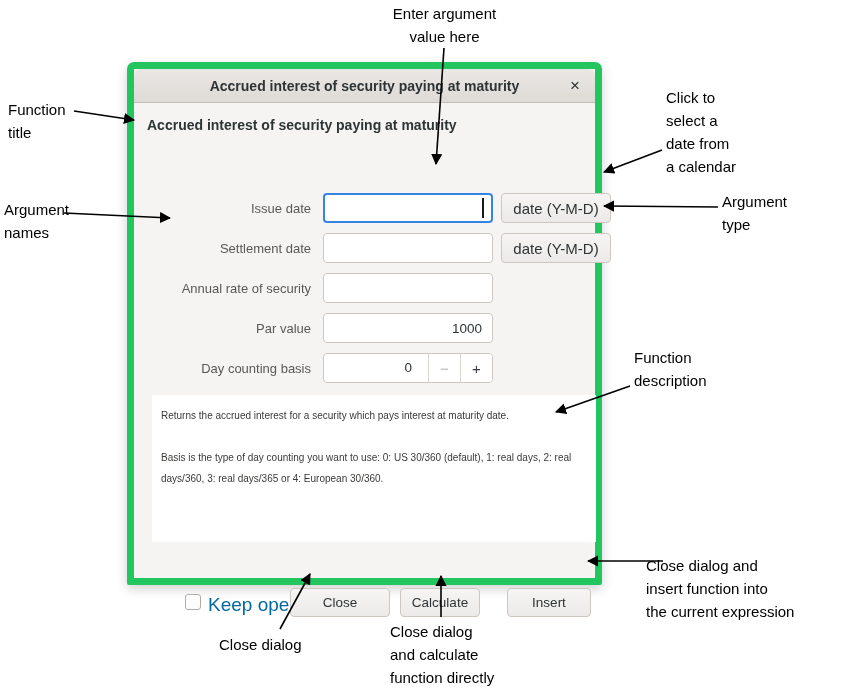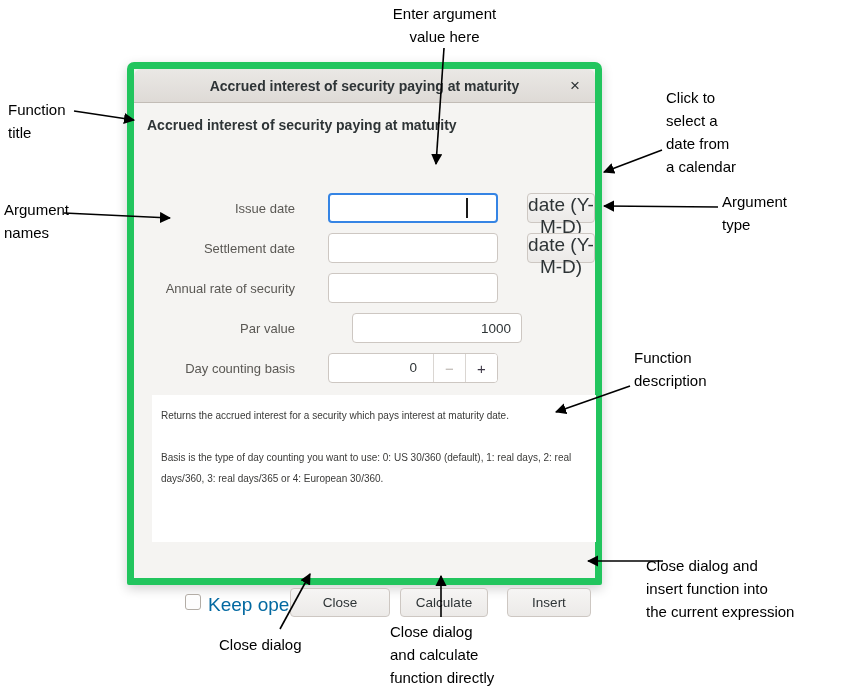--- a/index.html
+++ b/index.html
@@ -13,29 +13,29 @@
   .headerbar { position:relative; height:34px; background:linear-gradient(to bottom,#eae8e5,#dedad6);
                border-bottom:1px solid #c2bcb6; border-radius:7px 7px 0 0;
                display:flex; align-items:center; justify-content:center; }
   .headerbar .title { font-size:14px; font-weight:bold; color:#2e3436; }
   .close-btn { position:absolute; right:8px; top:5px; width:24px; height:24px; border:none;
                background:transparent; font-size:17px; color:#2e3436; cursor:pointer; line-height:24px; }
 
   .dlg-body { position:relative; width:100%; height:489px; }
   .heading { position:absolute; left:13px; top:14px; font-size:14px; font-weight:bold; color:#2e3436; }
 
-  .row { position:absolute; left:0; width:100%; height:30px; display:flex; align-items:center; padding-left:13px;gap:21px; }
+  .row { position:absolute; left:16px; width:100%; height:30px; display:flex; align-items:center; padding-left:13px; }
   .row-0 { top:90px; } .row-1 { top:130px; } .row-2 { top:170px; } .row-3 { top:210px; } .row-4 { top:250px; }
   .flabel { flex:0 0 148px; text-align:right; font-size:13px; color:#5a5854; margin-right:12px; white-space:nowrap; }
   .entry { width:170px; height:30px; background:#fff; border:1px solid #cdc7c2; border-radius:4px;
            padding:0 8px; font-size:13.5px; color:#2e3436; font-family:"Liberation Sans", sans-serif; outline:none; }
   .entry.focused { border:2px solid #3584e4; }
-  .entry.num { text-align:right; padding-right:10px;margin-left:24px; }
+  .entry.num { text-align:right; padding-right:10px; }
   .caret { position:absolute; left:332px; top:5px; width:1.5px; height:20px; background:#1a1a1a; }
-  .datebtn { margin-left:8px; width:117px; height:30px; font-size:19px; color:#2e3436;
+  .datebtn { margin-left:8px; width:117px; height:30px; font-size:15px; color:#2e3436;
              background:linear-gradient(to bottom,#f6f5f4,#eceae8); border:1px solid #cdc7c2;
              border-radius:4px; cursor:pointer; font-family:"Liberation Sans", sans-serif; }
 
   .spin { width:170px; height:30px; background:#fff; border:1px solid #cdc7c2; border-radius:4px;
           display:flex; align-items:stretch; overflow:hidden; }
   .spin-value { flex:0 0 104px; text-align:right; padding:6px 16px 0 0; font-size:13.5px; color:#2e3436; }
   .spin-btn { flex:0 0 32px; border:none; border-left:1px solid #dad6d2; background:#fff;
               font-size:15px; cursor:pointer; font-family:"Liberation Sans", sans-serif; }
   .spin-minus { color:#b8b2ac; }
   .spin-plus { color:#3d3846; }
@@ -45,21 +45,21 @@
   .desc p + p { margin-top:21px; }
 
   .footer { position:absolute; left:0; top:485px; width:100%; height:29px; }
   .checkbox { position:absolute; left:51px; top:6px; width:16px; height:16px; background:#fdfdfd;
               border:1px solid #b3ada6; border-radius:3px; cursor:pointer; }
   .keep-label { position:absolute; left:74px; top:6px; font-size:19px; color:#0369a1; }
   .fbtn { position:absolute; height:29px; font-size:13.5px; color:#2e3436;
           background:linear-gradient(to bottom,#f6f5f4,#eceae8); border:1px solid #cdc7c2;
           border-radius:4px; cursor:pointer; font-family:"Liberation Sans", sans-serif; }
   .btn-close { left:156px; top:0; width:100px; }
-  .btn-calc  { left:266px; top:0; width:88px; }
+  .btn-calc  { left:266px; top:0; width:80px; }
   .btn-insert{ left:373px; top:0; width:84px; }
 
   
   .ann { position:absolute; font-size:15px; line-height:23px; color:#000; white-space:pre-line; }
   .ann-enter    { left:352px; top:2px;   width:185px; text-align:center; }
   .ann-ftitle   { left:8px;   top:98px;  width:95px; }
   .ann-anames   { left:4px;   top:198px; width:100px; }
   .ann-click    { left:666px; top:86px;  width:115px; }
   .ann-atype    { left:722px; top:190px; width:95px; }
   .ann-fdesc    { left:634px; top:346px; width:115px; }

